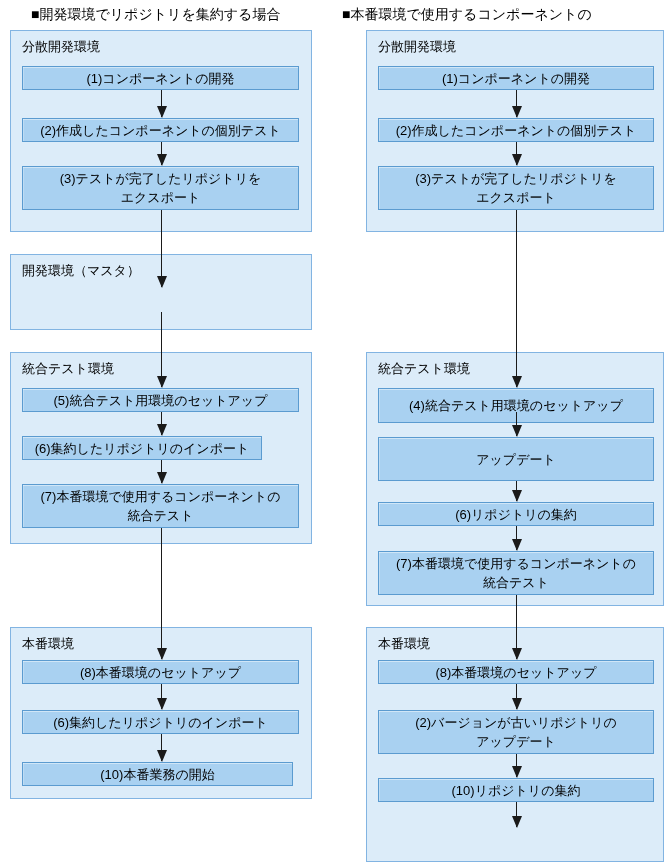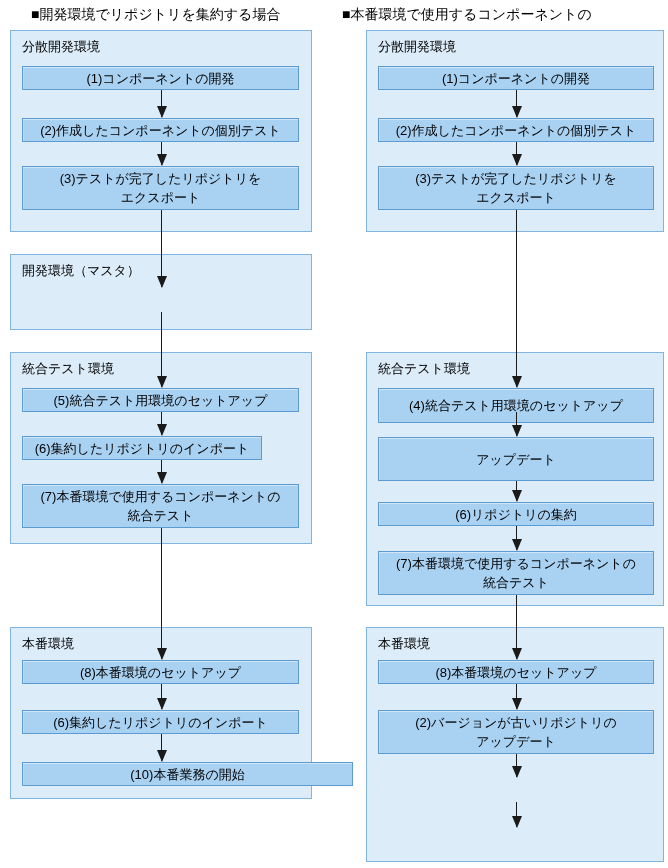--- a/index.html
+++ b/index.html
@@ -102,21 +102,21 @@
       <div>統合テスト</div>
     </div>
     <div class="group" style="left: 10px; top: 627px; width: 302px; height: 172px;"></div>
     <div class="group-label" style="left: 22px; top: 636px;">本番環境</div>
     <div class="node" style="left: 22px; top: 660px; width: 277px; height: 24px;">
       <div>(8)本番環境のセットアップ</div>
     </div>
     <div class="node" style="left: 22px; top: 710px; width: 277px; height: 24px;">
       <div>(6)集約したリポジトリのインポート</div>
     </div>
-    <div class="node" style="left: 22px; top: 762px; width: 331px; height: 24px;">
+    <div class="node" style="left: 22px; top: 762px; width: 271px; height: 24px;">
       <div>(10)本番業務の開始</div>
     </div>
     <div class="arrow-line" style="left: 161px; top: 90px; height: 27px;"></div>
     <div class="arrow-head" style="left: 157px; top: 106px;"></div>
     <div class="arrow-line" style="left: 161px; top: 142px; height: 23px;"></div>
     <div class="arrow-head" style="left: 157px; top: 154px;"></div>
     <div class="arrow-line" style="left: 161px; top: 210px; height: 77px;"></div>
     <div class="arrow-head" style="left: 157px; top: 276px;"></div>
     <div class="arrow-line" style="left: 161px; top: 312px; height: 75px;"></div>
     <div class="arrow-head" style="left: 157px; top: 376px;"></div>
@@ -159,20 +159,23 @@
     </div>
     <div class="group" style="left: 366px; top: 627px; width: 298px; height: 235px;"></div>
     <div class="group-label" style="left: 378px; top: 636px;">本番環境</div>
     <div class="node" style="left: 378px; top: 660px; width: 276px; height: 24px;">
       <div>(8)本番環境のセットアップ</div>
     </div>
     <div class="node" style="left: 378px; top: 710px; width: 276px; height: 44px;">
       <div>(2)バージョンが古いリポジトリの</div>
       <div>アップデート</div>
     </div>
+    <div class="node" style="left: 378px; top: 778px; width: 276px; height: 24px;">
+      <div>(10)リポジトリの集約</div>
+    </div>
     <div class="arrow-line" style="left: 516px; top: 90px; height: 27px;"></div>
     <div class="arrow-head" style="left: 512px; top: 106px;"></div>
     <div class="arrow-line" style="left: 516px; top: 142px; height: 23px;"></div>
     <div class="arrow-head" style="left: 512px; top: 154px;"></div>
     <div class="arrow-line" style="left: 516px; top: 210px; height: 177px;"></div>
     <div class="arrow-head" style="left: 512px; top: 376px;"></div>
     <div class="arrow-line" style="left: 516px; top: 412px; height: 24px;"></div>
     <div class="arrow-head" style="left: 512px; top: 425px;"></div>
     <div class="arrow-line" style="left: 516px; top: 481px; height: 20px;"></div>
     <div class="arrow-head" style="left: 512px; top: 490px;"></div>

